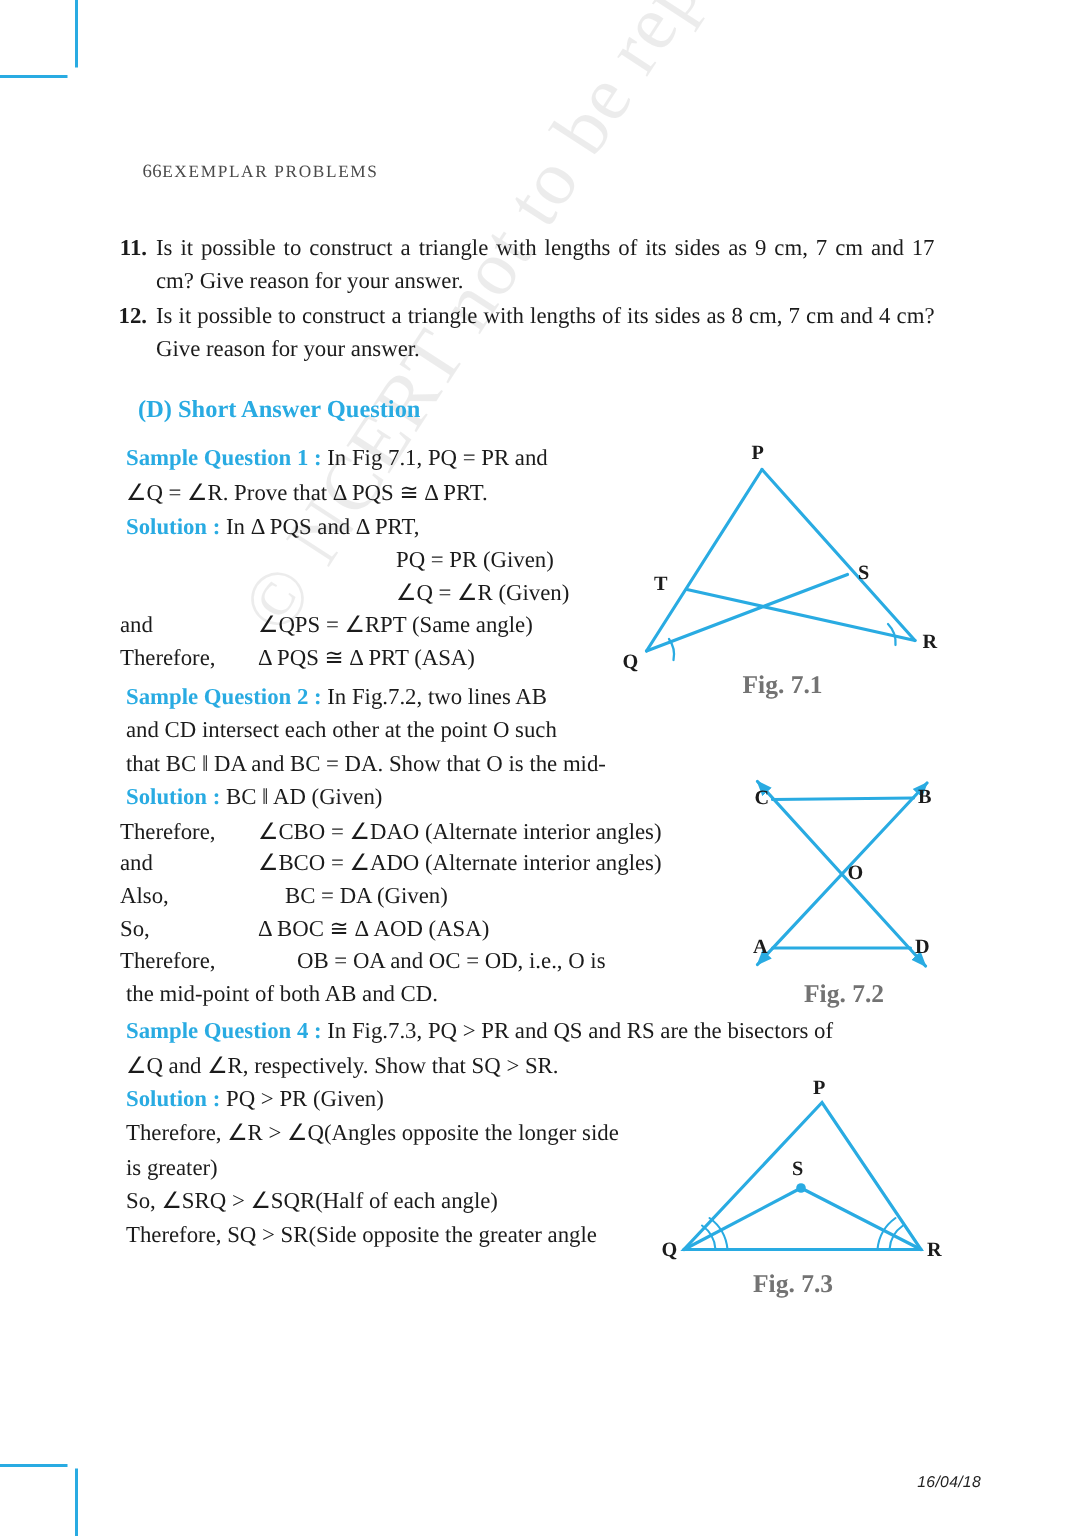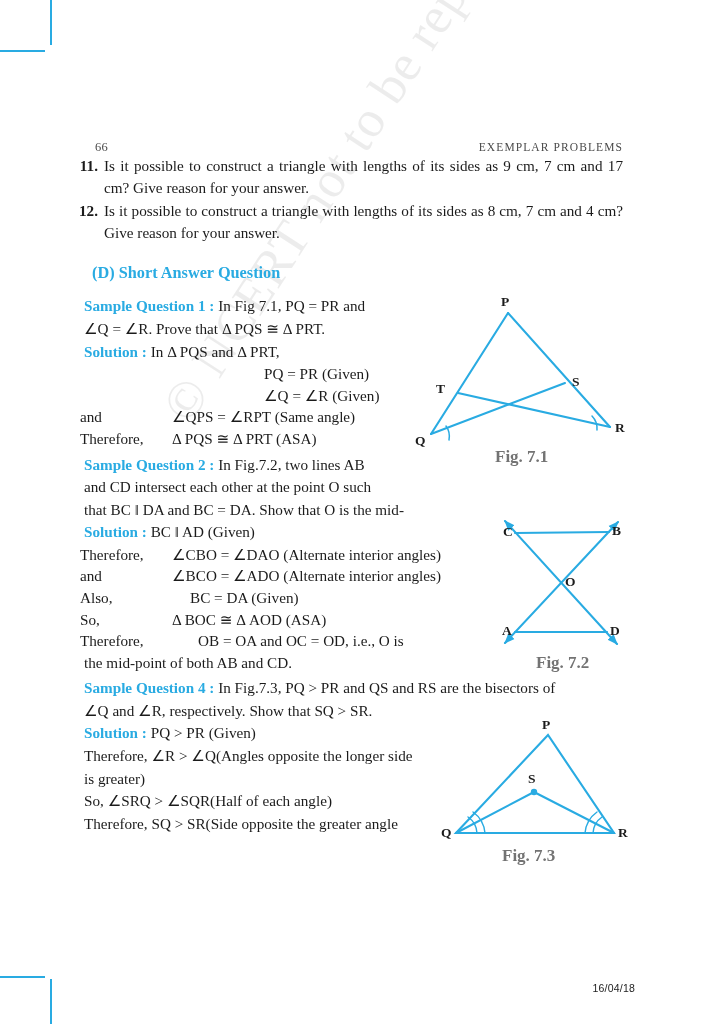--- a/index.html
+++ b/index.html
@@ -42,24 +42,24 @@
     white-space: nowrap;
     letter-spacing: 1px;
     pointer-events: none;
     user-select: none;
   }
 
   
   .runhead {
     position: absolute;
     left: 95px;
-    top: 140px;
+    top: 107px;
     width: 528px;
     display: flex;
-    justify-content: space-between;
+    justify-content: flex-start;
     align-items: baseline;
     font-size: 12.5px;
     color: #4a4a4a;
   }
   .runhead .page-no { font-size: 12.5px; letter-spacing: .3px; }
   .runhead .book-title { font-size: 11.5px; letter-spacing: 1.1px; }
 
   
   .content {
     position: absolute;
@@ -128,26 +128,27 @@
     font-weight: bold;
     font-size: 13.5px;
     font-family: "Liberation Serif", serif;
     color: #1b1b1b;
     white-space: nowrap;
   }
 
   
   .footer-date {
     position: absolute;
-    right: 82px;
+    right: 63px;
     top: 982px;
     font-family: "Liberation Sans", sans-serif;
     font-size: 10.5px;
     color: #222;
     letter-spacing: .2px;
+    font-style: italic;
   }
 </style>
 </head>
 <body>
 
 <div id="page">
 
   <div class="crop crop-tl-v"></div>
   <div class="crop crop-tl-h"></div>
   <div class="crop crop-bl-v"></div>

